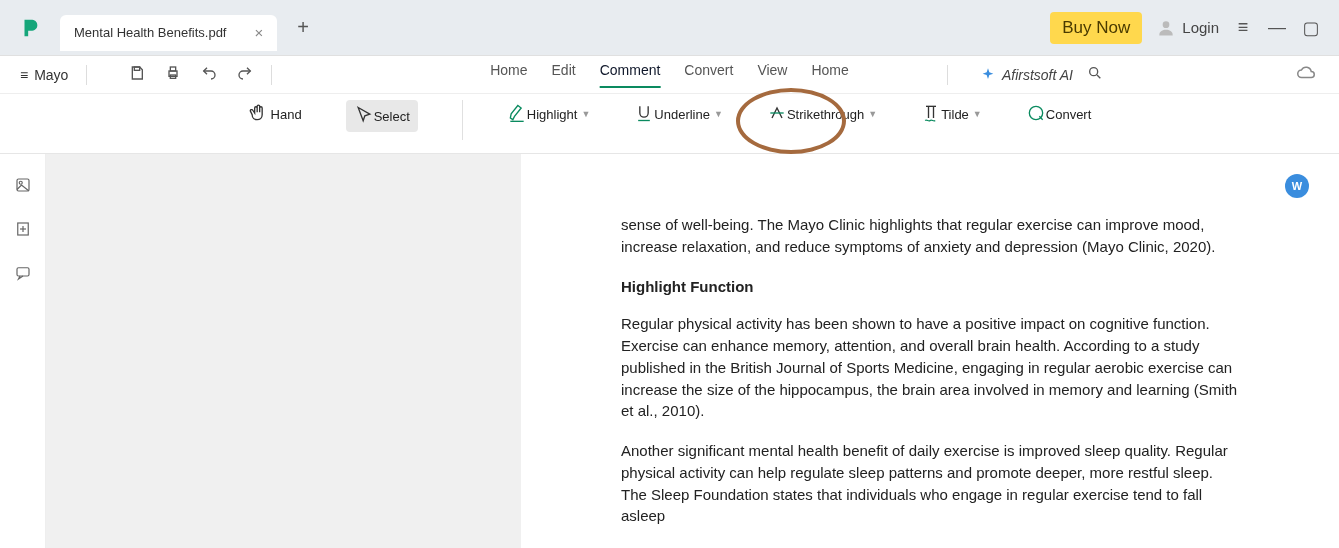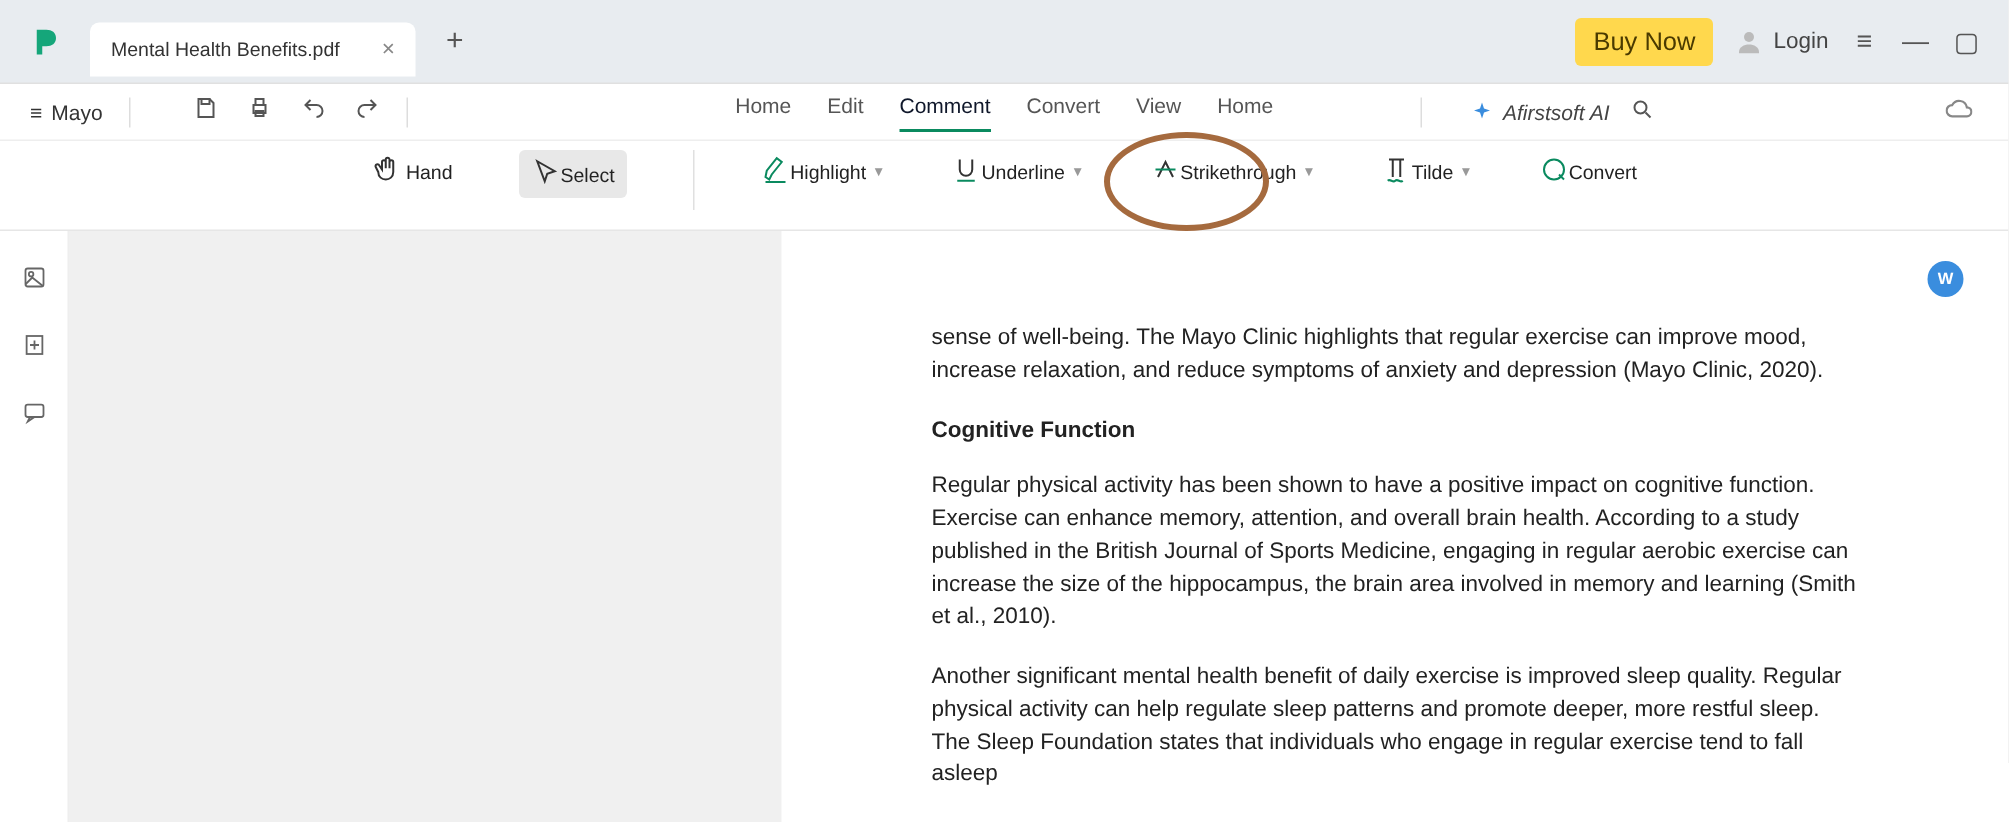--- a/index.html
+++ b/index.html
@@ -222,19 +222,19 @@
           <line x1="8" y1="12" x2="16" y2="12"></line>
         </svg></span>
     <span><svg width="18" height="18" viewBox="0 0 24 24" fill="none" stroke="#666" stroke-width="1.6">
           <rect x="4" y="5" width="16" height="11" rx="2"></rect>
           <path d="M8 16l-2 4 6-4"></path>
         </svg></span>
   </div>
   <div class="canvas">
     <div class="page">
       <p>sense of well-being. The Mayo Clinic highlights that regular exercise can improve mood, increase relaxation, and reduce symptoms of anxiety and depression (Mayo Clinic, 2020).</p>
-      <p class="hd">Cognitive Function</p>
+      <p class="hd">Highlight Function</p>
       <p>Regular physical activity has been shown to have a positive impact on cognitive function. Exercise can enhance memory, attention, and overall brain health. According to a study published in the British Journal of Sports Medicine, engaging in regular aerobic exercise can increase the size of the hippocampus, the brain area involved in memory and learning (Smith et al., 2010).</p>
       <p>Another significant mental health benefit of daily exercise is improved sleep quality. Regular physical activity can help regulate sleep patterns and promote deeper, more restful sleep. The Sleep Foundation states that individuals who engage in regular exercise tend to fall asleep</p>
     </div>
   </div>
   <div class="float-badge">W</div>
 </div>
 
 </body></html>

